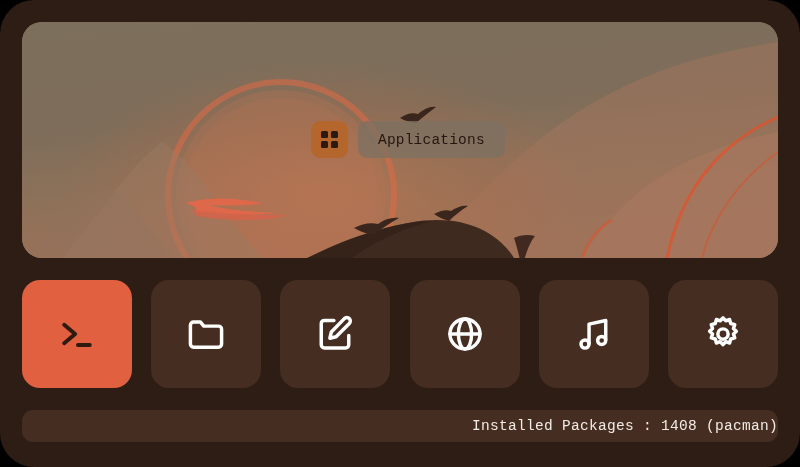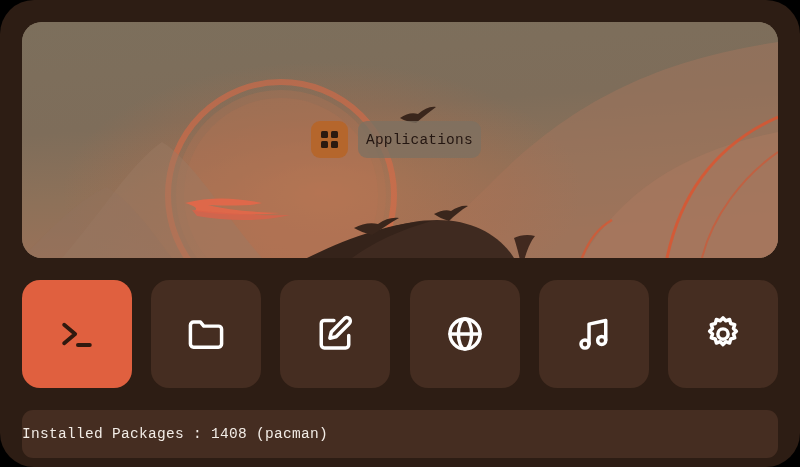--- a/index.html
+++ b/index.html
@@ -63,21 +63,21 @@
     grid-template-rows: 7px 7px;
     gap: 3px;
   }
   .grid-icon i {
     display: block;
     background: #2b1a10;
     border-radius: 1.5px;
   }
   #app-label {
     height: 37px;
-    padding: 0 8px;
+    padding: 0 20px;
     border-radius: 9px;
     background: rgba(125,113,98,0.78);
     color: #241611;
     font-size: 14.5px;
     letter-spacing: 0.2px;
     display: flex;
     align-items: center;
     font-family: "Liberation Mono", "DejaVu Sans Mono", monospace;
   }
 
@@ -102,26 +102,26 @@
   }
   .dock-tile.active { background: #e0603f; }
   .dock-tile svg { display: block; }
 
   
   #statusbar {
     position: absolute;
     left: 22px;
     top: 410px;
     width: 756px;
-    height: 48px;
+    height: 32px;
     border-radius: 11px;
     background: #452d21;
     display: flex;
     align-items: center;
-    justify-content: flex-start;
+    justify-content: flex-end;
   }
   #statusbar span {
     color: #f2ece6;
     font-size: 14.5px;
     letter-spacing: 0.3px;
     font-family: "Liberation Mono", "DejaVu Sans Mono", monospace;
   }
 </style>
 </head>
 <body>

